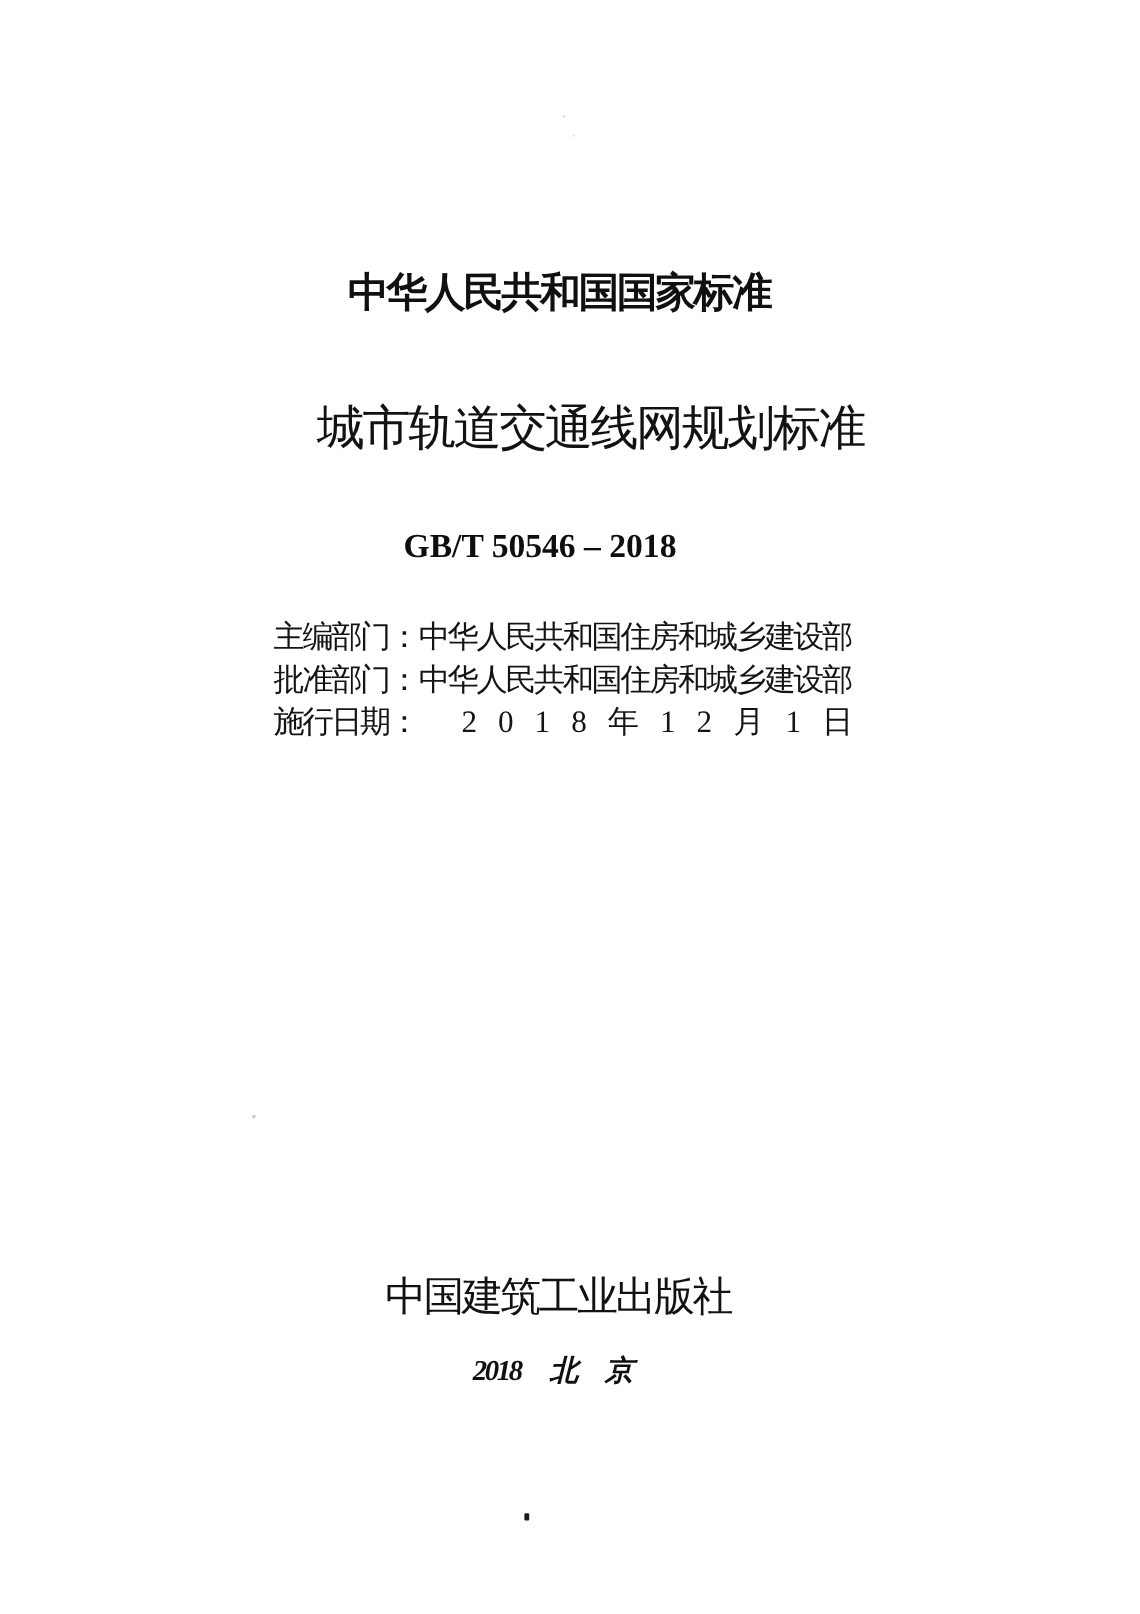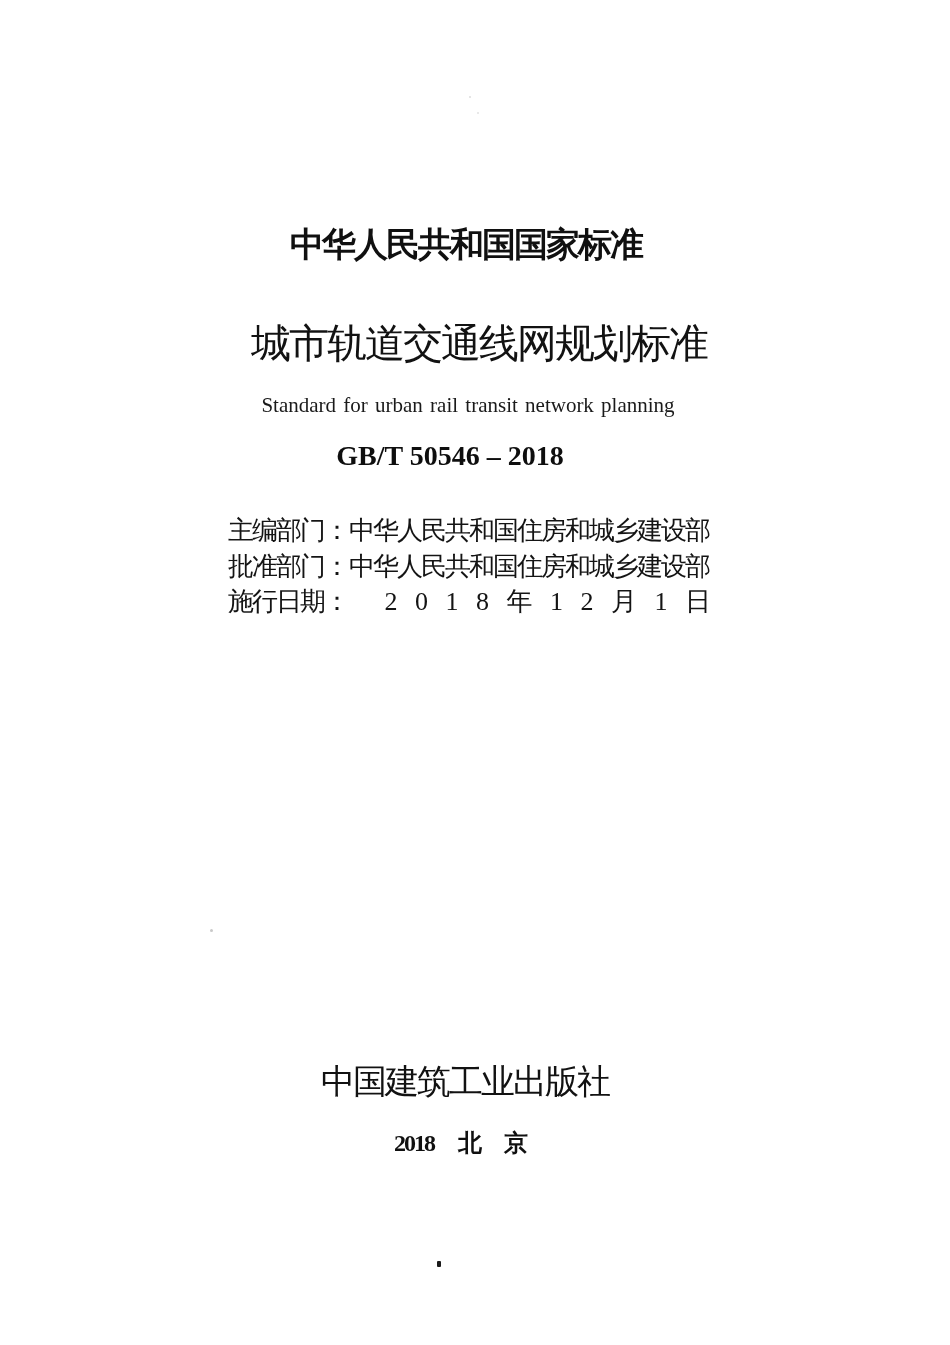--- a/index.html
+++ b/index.html
@@ -19,21 +19,21 @@
     top: 226px; left: 466px;
     font-family: "Liberation Sans", sans-serif;
     font-weight: 700;
     font-size: 34px;
     letter-spacing: -2px;
     line-height: 36px;
     color: #101010;
   }
   .title-zh {
     top: 317px; left: 476px;
-    margin: 3px;
+    margin: 16px;
     font-weight: 500;
     font-size: 40px;
     letter-spacing: -2px;
     line-height: 48px;
     color: #121212;
   }
   .title-en {
     top: 392px; left: 468px;
     font-size: 21px;
     word-spacing: 2px;
@@ -74,20 +74,21 @@
     color: #121212;
   }
   .imprint {
     top: 1128px; left: 460px;
     font-weight: 700;
     font-size: 24px;
     letter-spacing: -2px;
     word-spacing: 20px;
     line-height: 30px;
     color: #101010;
+    font-style: italic;
   }
 
   .ink-dot {
     position: absolute;
     left: 437px; top: 1261px;
     width: 4px; height: 6px;
     background: #1a1a1a;
     border-radius: 1px;
   }
   .speck { position: absolute; border-radius: 50%; }
@@ -97,21 +98,20 @@
 </style>
 </head>
 <body>
 
 <div class="page">
 
   <div class="abs centered header-line">中华人民共和国国家标准</div>
 
   <h1 class="abs centered title-zh">城市轨道交通线网规划标准</h1>
 
-  <div class="abs centered title-en">Standard for urban rail transit network planning</div>
 
   <div class="abs centered std-code">GB/T 50546 – 2018</div>
 
   <div class="meta-block">
     <div class="meta-row">
       <span class="meta-label">主编部门：</span>
       <span class="meta-value">中华人民共和国住房和城乡建设部</span>
     </div>
     <div class="meta-row">
       <span class="meta-label">批准部门：</span>

